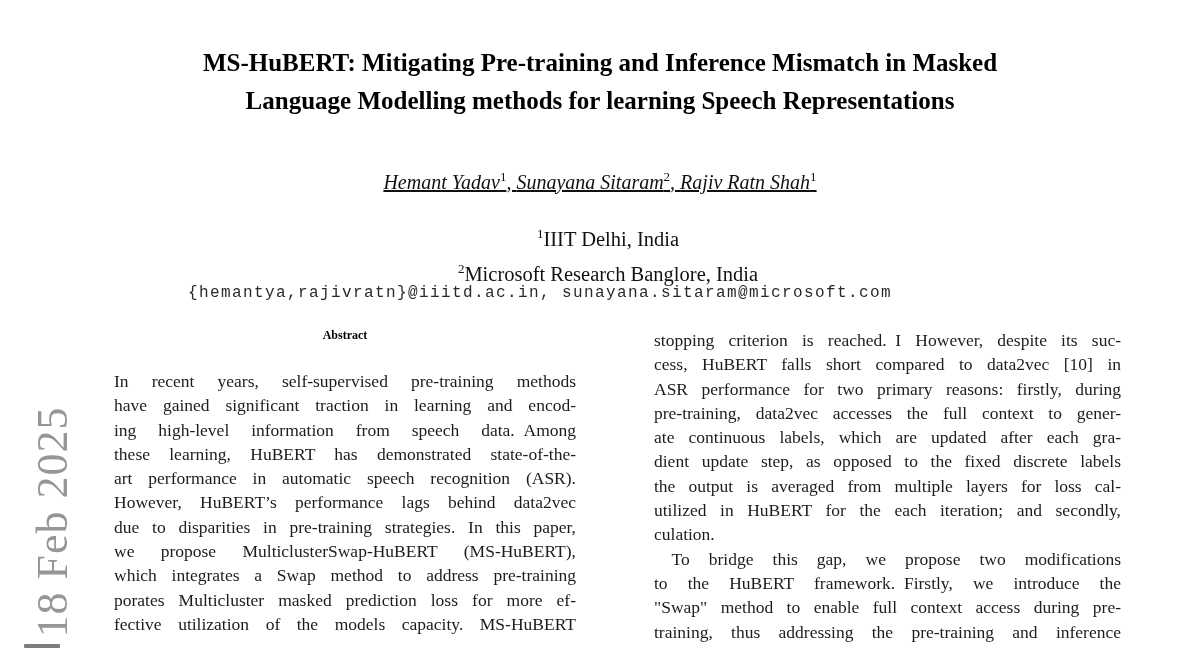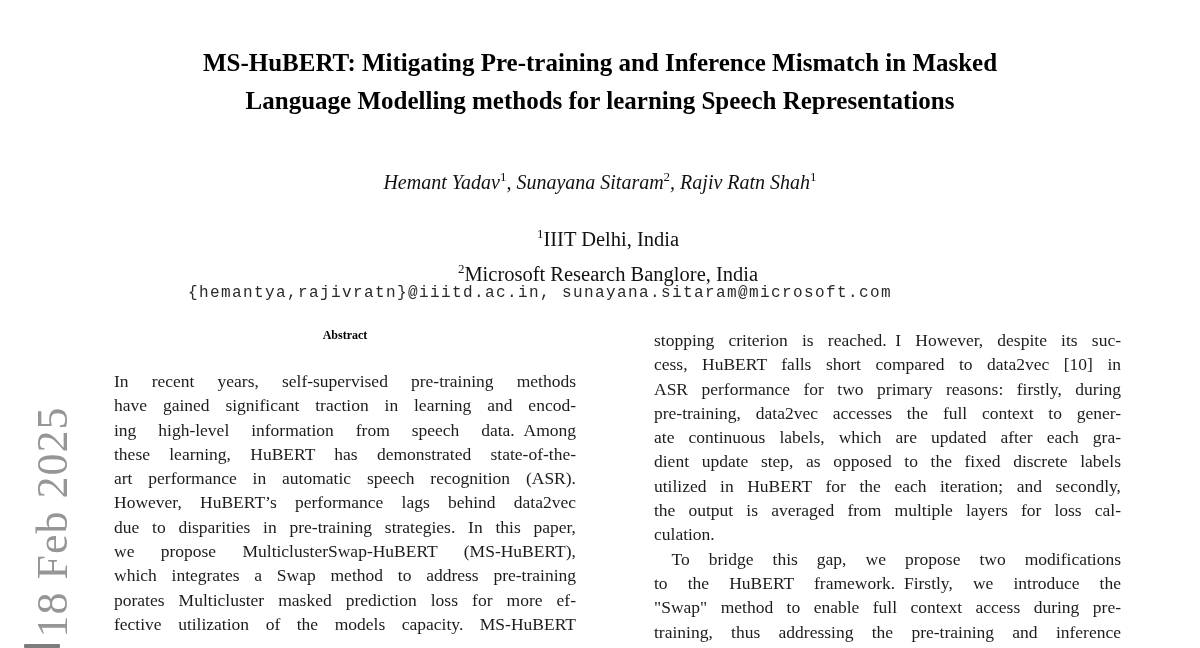--- a/index.html
+++ b/index.html
@@ -52,20 +52,21 @@
   .authors {
     position: absolute;
     top: 162px;
     left: 0;
     width: 1200px;
     text-align: center;
     font-style: italic;
     font-size: 20px;
     line-height: 30px;
     color: #111;
+    text-decoration: underline;
   }
   .authors sup, .affils sup { font-style: normal; font-size: 13px; }
   .affils {
     position: absolute;
     top: 219px;
     left: 8px;
     width: 1200px;
     text-align: center;
     font-size: 20.5px;
     line-height: 29.5px;
@@ -147,22 +148,22 @@
       <div class="jline">fective utilization of the models capacity. MS-HuBERT</div>
     </div>
 
   <div class="col-lines col-right">
       <div class="jline">stopping criterion is reached. I However, despite its suc-</div>
       <div class="jline">cess, HuBERT falls short compared to data2vec [10] in</div>
       <div class="jline">ASR performance for two primary reasons: firstly, during</div>
       <div class="jline">pre-training, data2vec accesses the full context to gener-</div>
       <div class="jline">ate continuous labels, which are updated after each gra-</div>
       <div class="jline">dient update step, as opposed to the fixed discrete labels</div>
+      <div class="jline">the output is averaged from multiple layers for loss cal-</div>
       <div class="jline">utilized in HuBERT for the each iteration; and secondly,</div>
-      <div class="jline">the output is averaged from multiple layers for loss cal-</div>
       <div class="jline">culation.</div>
       <div class="jline"> To bridge this gap, we propose two modifications</div>
       <div class="jline">to the HuBERT framework. Firstly, we introduce the</div>
       <div class="jline">"Swap" method to enable full context access during pre-</div>
       <div class="jline">training, thus addressing the pre-training and inference</div>
     </div>
 
 </div>
 
 </body></html>

